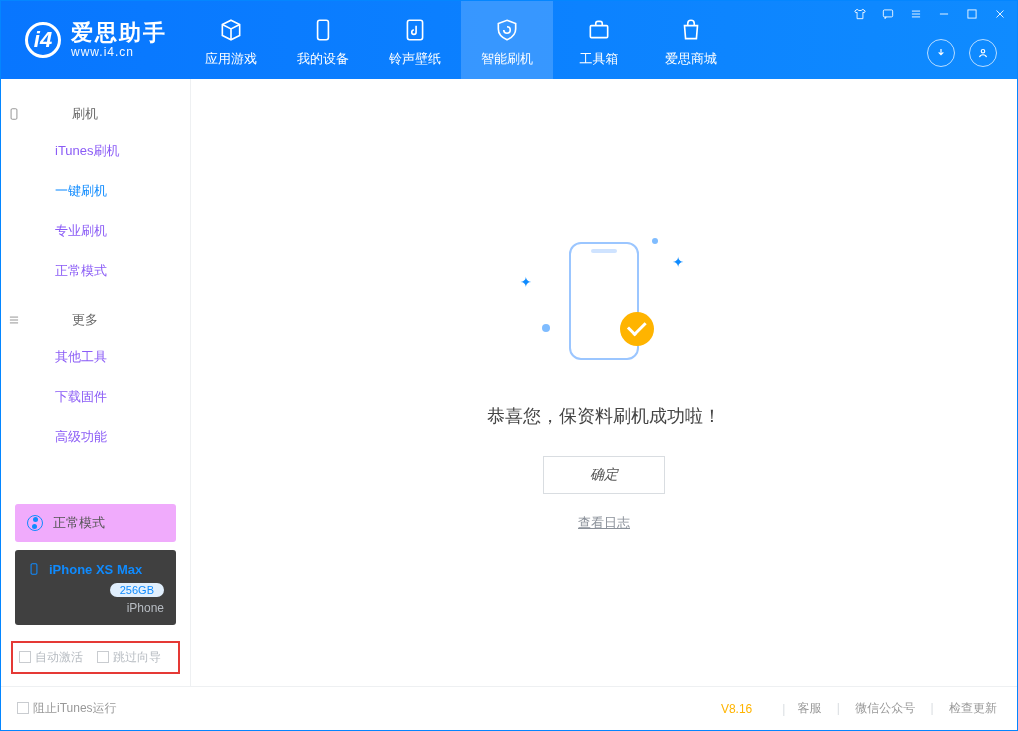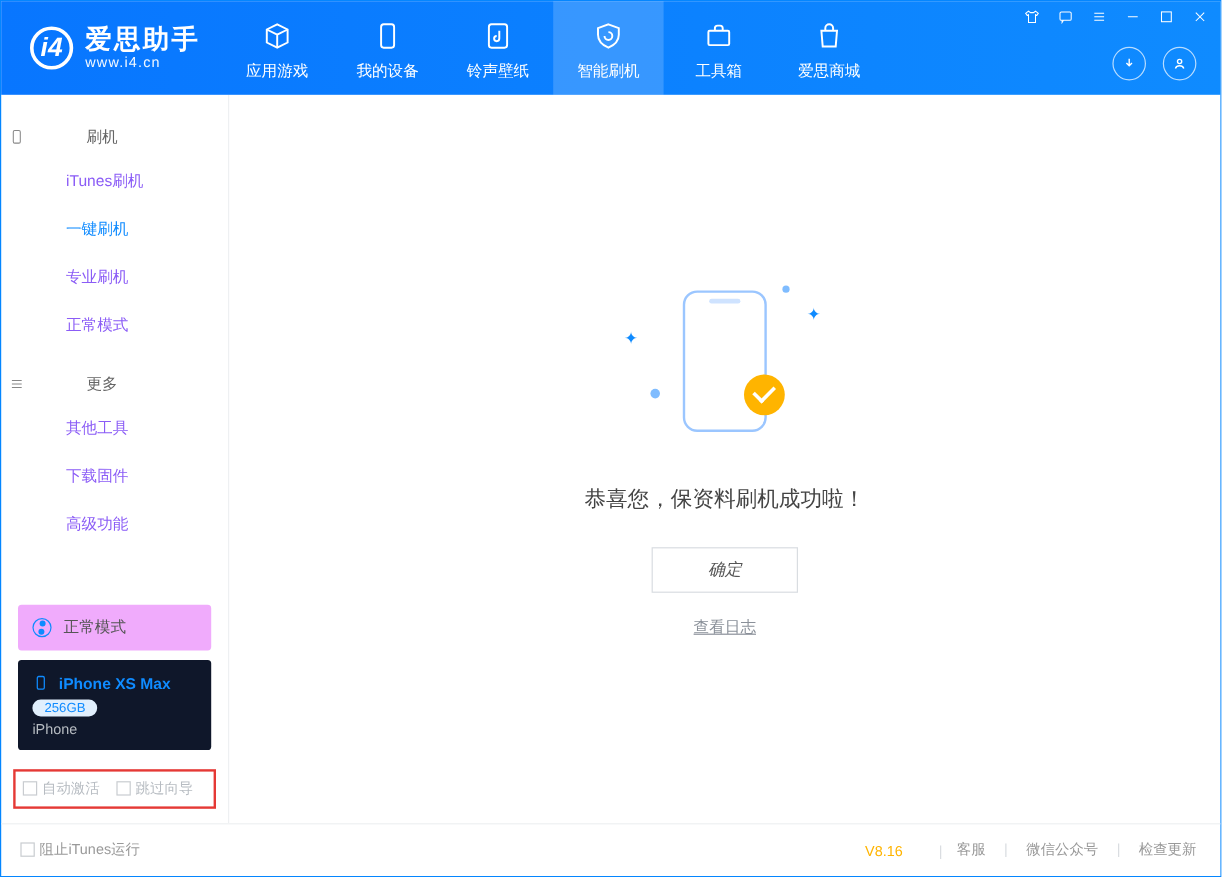--- a/index.html
+++ b/index.html
@@ -29,21 +29,21 @@
   .side-group-title { display: flex; align-items: center; padding: 8px 6px; color: #666; font-size: 13px; gap: 41px; }
   .side-group-title svg { width: 14px; height: 14px; margin-right: 10px; stroke: #888; fill: none; stroke-width: 1.5; }
   .side-item { padding: 11px 20px 11px 54px; cursor: pointer; color: #8b5cf6; }
   .side-item.active { color: #0f8bff; }
   .side-spacer { flex: 1; }
   .mode-box { margin: 0 14px 8px; background: #f0abfc; border-radius: 3px; padding: 10px 12px; display: flex; align-items: center; color: #555; }
   .mode-box .dot { width: 16px; height: 16px; border: 1.5px solid #0f8bff; border-radius: 50%; position: relative; margin-right: 10px; }
   .mode-box .dot:before, .mode-box .dot:after { content:''; position:absolute; width:5px; height:5px; background:#0f8bff; border-radius:50%; }
   .mode-box .dot:before { top:1px; left:5px; }
   .mode-box .dot:after { bottom:1px; right:5px; }
-  .device-box { margin: 0 14px 0; background: #0f172a; border-radius: 3px; padding: 10px 12px; }
+  .device-box { margin: 0 14px 0; background: #404040; border-radius: 3px; padding: 10px 12px; text-align: right; }
   .device-box .row1 { display: flex; align-items: center; font-weight: bold; color: #0f8bff; font-size: 13px; }
   .device-box .row1 svg { width: 14px; height: 18px; stroke: #0f8bff; fill: none; stroke-width: 1.8; margin-right: 8px; }
   .badge { display: inline-block; background: #e1effd; color: #0f8bff; border-radius: 10px; padding: 1px 10px; font-size: 11px; margin-top: 5px; }
   .device-box .sub { color: #b7bcc2; font-size: 12px; margin-top: 4px; }
   .checkrow { margin: 16px 10px 12px; border: 2px solid #e53935; padding: 6px 6px; display: flex; gap: 14px; align-items: center; color: #b7bcc2; font-size: 12px; }
   .chk { width: 12px; height: 12px; border: 1px solid #c9ccd0; display: inline-block; margin-right: 4px; vertical-align: -2px; }
   
   .main { flex: 1; position: relative; display: flex; flex-direction: column; align-items: center; justify-content: center; }
   .illus-wrap { position: relative; width: 180px; height: 140px; margin-bottom: 30px; }
   .sparkle { position:absolute; color:#0f8bff; font-size:14px; }

